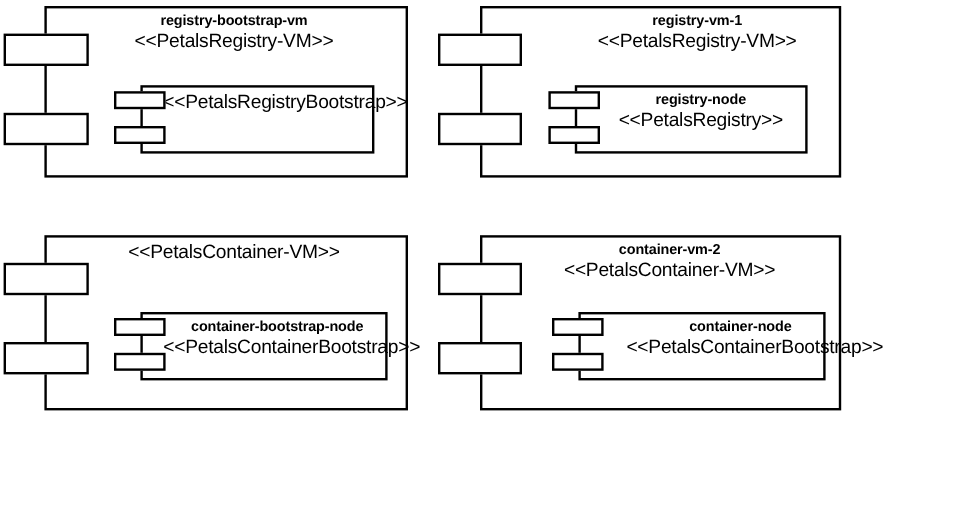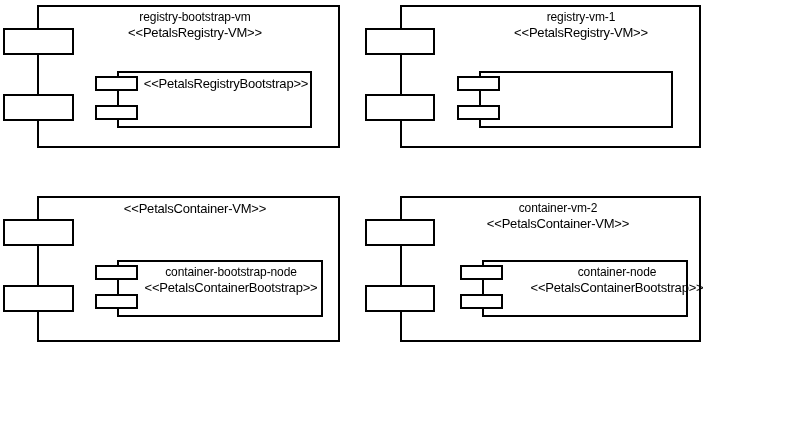--- a/index.html
+++ b/index.html
@@ -52,28 +52,28 @@
   
   .labels {
     position: absolute;
     text-align: center;
     line-height: 1.25;
     z-index: 3;
     white-space: nowrap;
   }
   .comp-name {
     display: block;
-    font-weight: normal;
+    font-weight: bold;
     font-size: 12px;
     letter-spacing: -0.1px;
   }
   .comp-stereotype {
     display: block;
     font-weight: normal;
-    font-size: 13px;
+    font-size: 16px;
     letter-spacing: -0.2px;
   }
 </style>
 </head>
 <body>
 
 <div id="canvas">
 
   <div class="component" style="left:37px; top:5px; width:303px; height:143px;"></div>
   <div class="tab" style="left:3px; top:28px; width:71px; height:27px;"></div>
@@ -95,20 +95,22 @@
   <div class="tab" style="left:365px; top:94px; width:70px; height:27px;"></div>
   <div class="labels" style="left:448px; top:10px; width:266px;">
     <span class="comp-name">registry-vm-1</span>
     <span class="comp-stereotype">&lt;&lt;PetalsRegistry-VM&gt;&gt;</span>
   </div>
 
   <div class="inner-component" style="left:479px; top:71px; width:194px; height:57px;"></div>
   <div class="tab" style="left:457px; top:76px; width:43px; height:15px;"></div>
   <div class="tab" style="left:457px; top:105px; width:43px; height:15px;"></div>
   <div class="labels" style="left:498px; top:76px; width:172px;">
+    <span class="comp-name">registry-node</span>
+    <span class="comp-stereotype">&lt;&lt;PetalsRegistry&gt;&gt;</span>
   </div>
 
   <div class="component" style="left:37px; top:196px; width:303px; height:146px;"></div>
   <div class="tab" style="left:3px; top:219px; width:71px; height:27px;"></div>
   <div class="tab" style="left:3px; top:285px; width:71px; height:27px;"></div>
   <div class="labels" style="left:60px; top:201px; width:270px;">
     <span class="comp-stereotype">&lt;&lt;PetalsContainer-VM&gt;&gt;</span>
   </div>
 
   <div class="inner-component" style="left:117px; top:260px; width:206px; height:57px;"></div>

